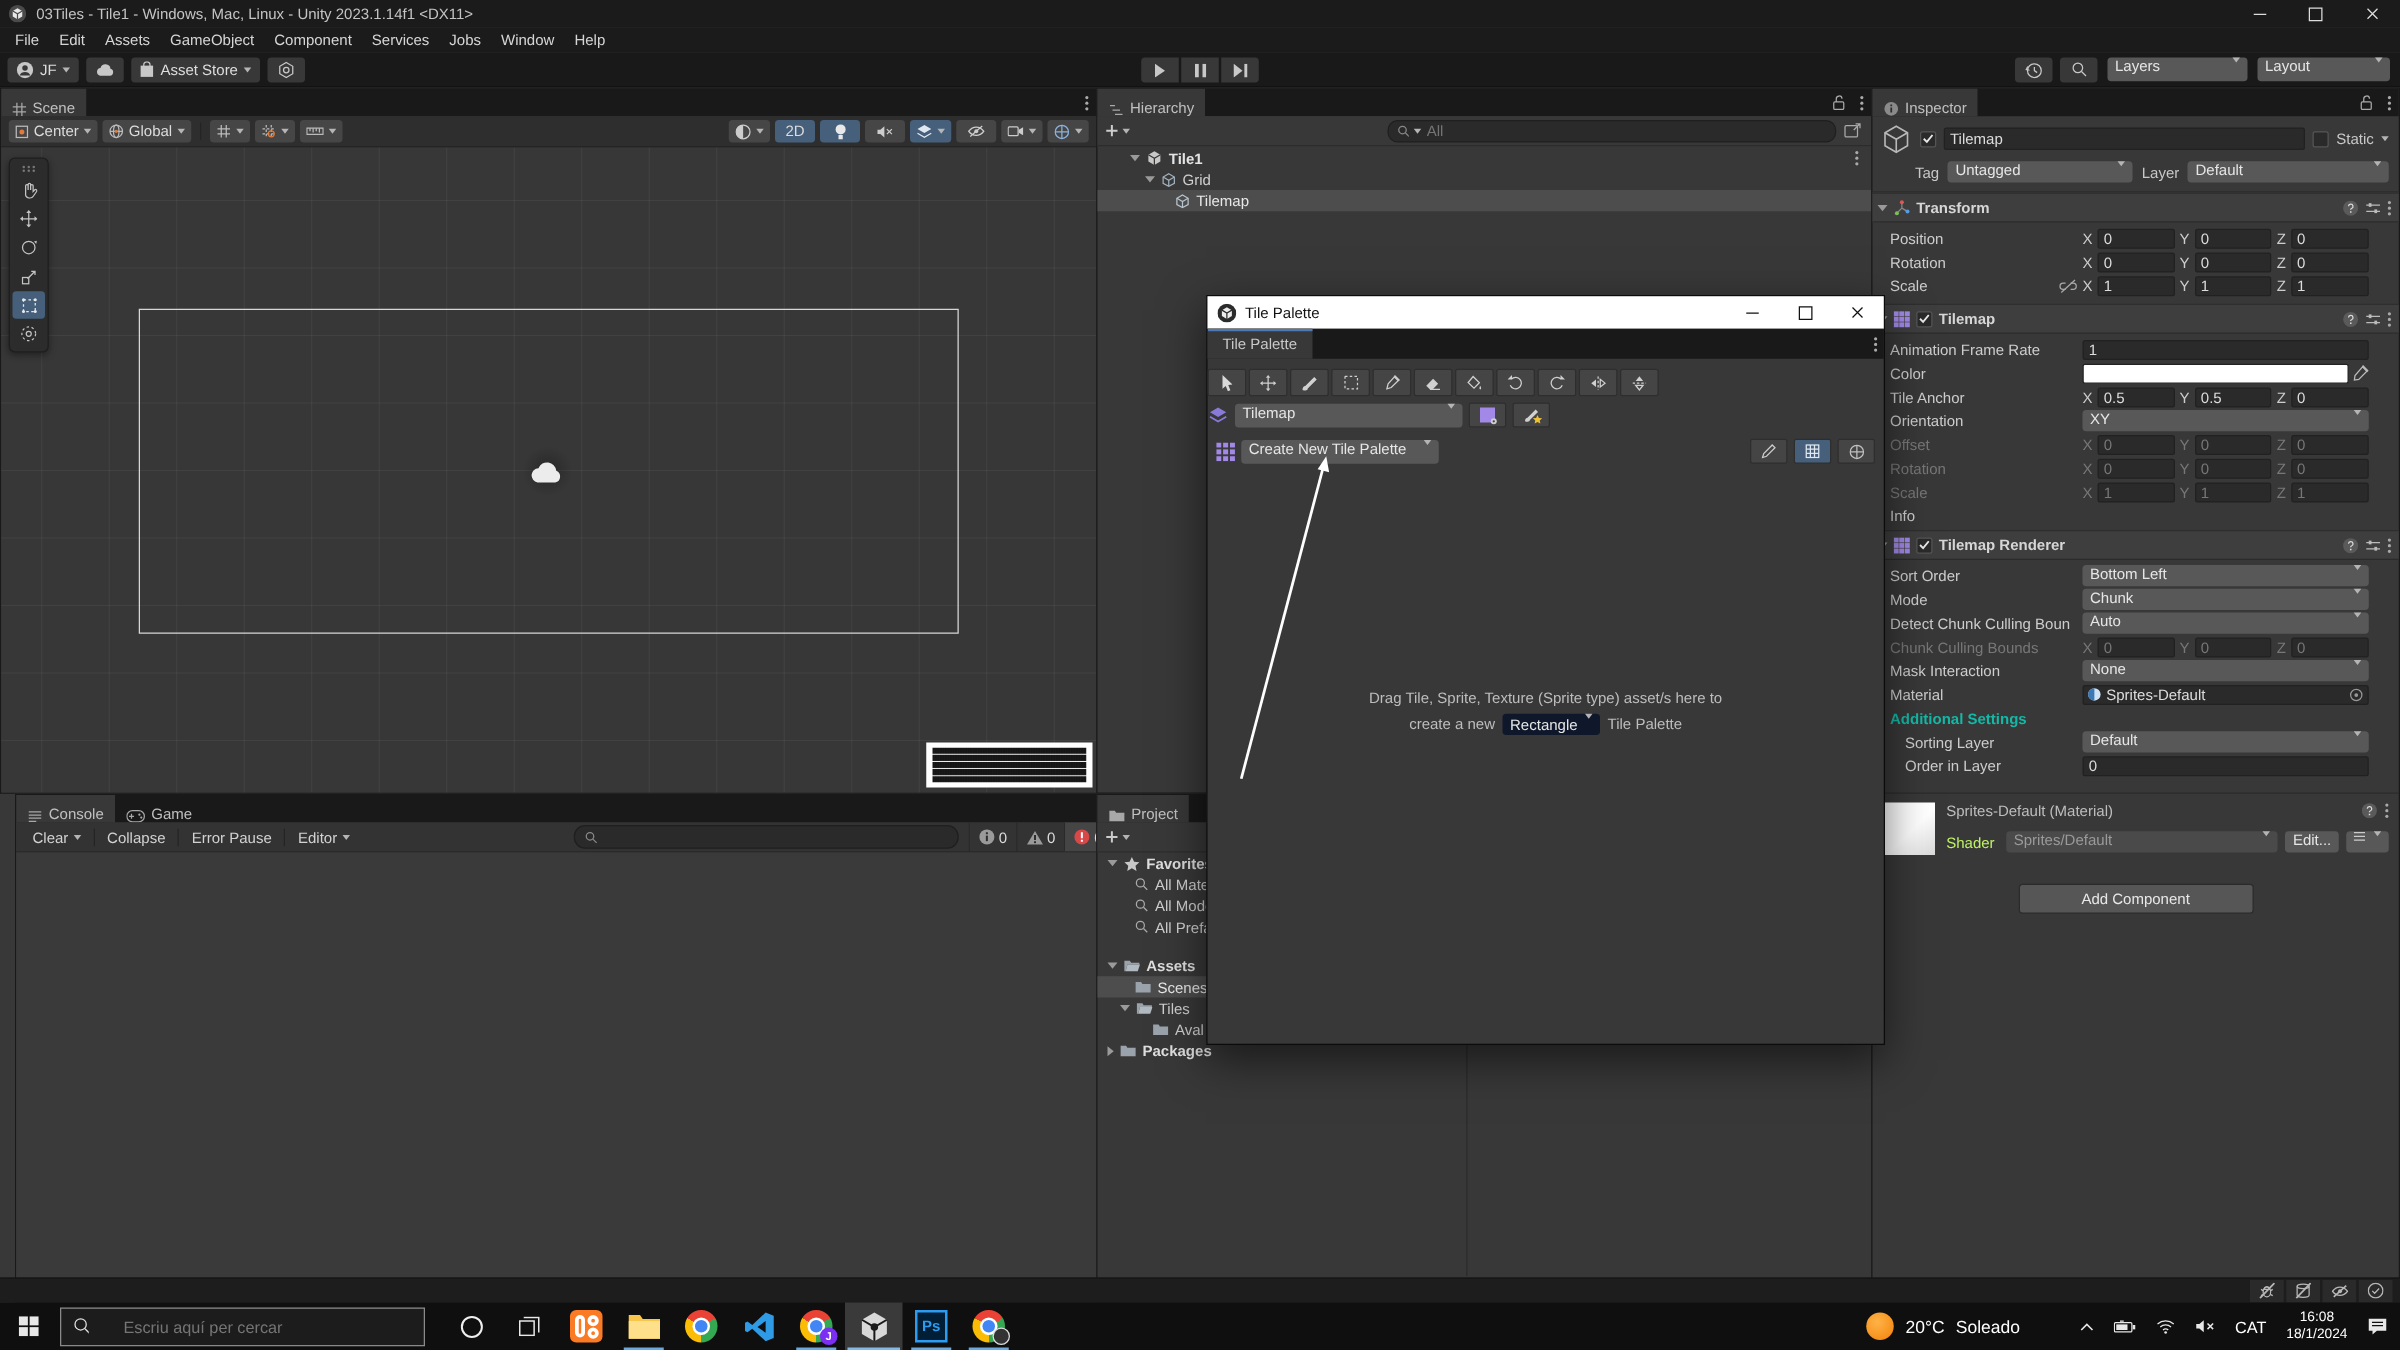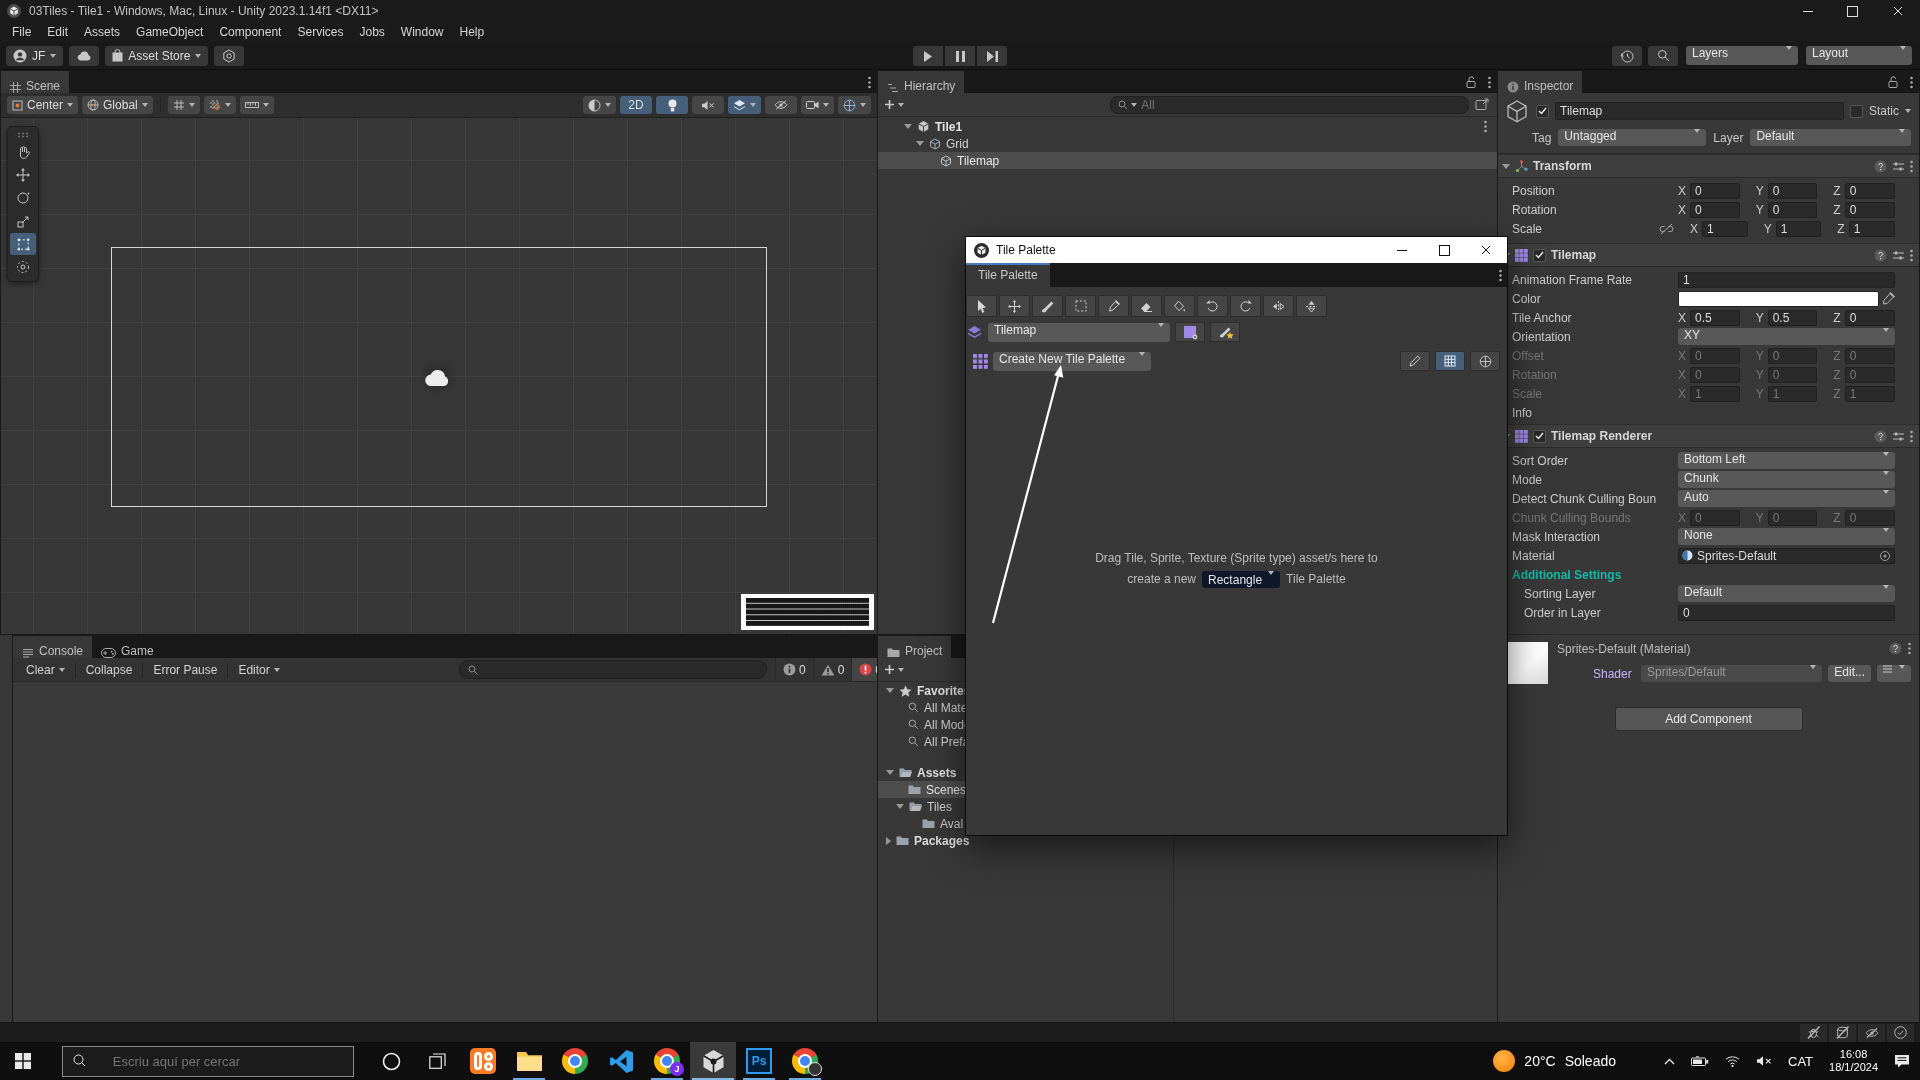--- a/index.html
+++ b/index.html
@@ -86,21 +86,21 @@
   .htoolbar{height:23px;min-height:23px;background:#383838;border-bottom:1px solid #2c2c2c;
             display:flex;align-items:center;padding:0 6px;gap:4px;}
   .hsearch{height:16px;border-radius:8px;background:#2a2a2a;border:1px solid #1f1f1f;
            display:flex;align-items:center;gap:4px;padding:0 7px;flex:none;}
   .hsearch input{background:transparent;border:none;outline:none;color:#bbb;font:inherit;width:100%;padding:0;}
   .trow{height:17px;display:flex;align-items:center;gap:5px;white-space:nowrap;box-sizing:border-box;}
   .trow.sel{background:#4d4d4d;}
   .trow .lbl{color:#cfcfcf;}
 
   
-  .irow{display:flex;align-items:center;height:19px;min-height:19px;padding:0 24px 0 14px;gap:16px;box-sizing:border-box;}
+  .irow{display:flex;align-items:center;height:19px;min-height:19px;padding:0 24px 0 14px;gap:4px;box-sizing:border-box;}
   .ilab{width:150px;min-width:150px;white-space:nowrap;overflow:hidden;color:#cdcdcd;}
   .ax{flex:1;display:flex;align-items:center;gap:4px;min-width:0;}
   .axl{color:#cdcdcd;}
   .fld{background:#2a2a2a;border:1px solid #212121;border-radius:2px;height:16px;color:#ddd;
        display:flex;align-items:center;padding:0 4px;box-sizing:border-box;flex:1;min-width:0;overflow:hidden;}
   input.fld{outline:none;font:inherit;}
   .dis .ilab,.dis .axl{color:#777;}
   .dis .fld{color:#777;}
   .chead{height:22px;min-height:22px;display:flex;align-items:center;gap:5px;padding:0 6px 0 4px;
          background:#3e3e3e;border-top:1px solid #2e2e2e;border-bottom:1px solid #2b2b2b;
@@ -146,21 +146,21 @@
   .statusbar{position:absolute;left:0;top:1022px;width:1920px;height:20px;background:#1d1d1d;
              border-top:1px solid #141414;display:flex;align-items:center;justify-content:flex-end;
              gap:2px;padding-right:6px;box-sizing:border-box;z-index:60;}
   .stile{width:27px;height:18px;background:#2a2a2a;display:flex;align-items:center;justify-content:center;}
   .taskbar{position:absolute;left:0;top:1042px;width:1920px;height:38px;background:#0f0f0f;
            display:flex;align-items:center;z-index:100;color:#e8e8e8;}
   .tkicon{width:46px;height:38px;display:flex;align-items:center;justify-content:center;position:relative;flex:none;}
   .tkicon.active{background:#3a3a3a;}
   .ul{position:absolute;bottom:0;left:7px;right:7px;height:2px;background:#6ca9dd;}
   .tksearch{width:292px;height:31px;background:#1c1c1c;border:1px solid #8a8a8a;display:flex;
-            align-items:center;gap:26px;padding:0 10px;box-sizing:border-box;margin-left:16px;flex:none;}
+            align-items:center;gap:26px;padding:0 10px;box-sizing:border-box;margin-left:2px;flex:none;}
   .tksearch input{background:transparent;border:none;outline:none;color:#e4e4e4;font:inherit;font-size:13px;width:100%;}
   .chrome{width:26px;height:26px;border-radius:50%;position:relative;flex:none;
           background:conic-gradient(from -60deg,#ea4335 0 120deg,#34a853 0 240deg,#fbbc05 0 360deg);}
   .chrome::before{content:"";position:absolute;left:6px;top:6px;width:14px;height:14px;border-radius:50%;
           background:#fff;}
   .chrome::after{content:"";position:absolute;left:8px;top:8px;width:10px;height:10px;border-radius:50%;
           background:#4285f4;}
   .pbadge{position:absolute;right:6px;bottom:4px;width:14px;height:14px;border-radius:50%;background:#7b2ff2;
           color:#fff;font-size:9px;display:flex;align-items:center;justify-content:center;font-weight:bold;}
   .abadge{position:absolute;right:6px;bottom:4px;width:14px;height:14px;border-radius:50%;background:#333;
@@ -1083,21 +1083,21 @@
               <path d="M4.8 5a1.8 1.8 0 1 1 2.4 1.8c-.5.2-.7.5-.7 1" fill="none" stroke="#ddd"></path>
               <rect x="6" y="9" width="1.2" height="1.2" fill="#ddd"></rect>
             </svg>
           <svg width="3" height="13">
               <circle cx="1.5" cy="2" r="1.3" fill="#aaa"></circle>
               <circle cx="1.5" cy="6.5" r="1.3" fill="#aaa"></circle>
               <circle cx="1.5" cy="11" r="1.3" fill="#aaa"></circle>
             </svg>
         </div>
         <div style="display:flex;align-items:center;gap:6px;margin-top:5px;">
-          <span style="color:#c4b5fd;width:42px;margin-left:36px;">Shader</span>
+          <span style="color:#bef264;width:42px;">Shader</span>
           <div class="dd" style="flex:1;height:17px;background:#4a4a4a;color:#9a9a9a;">
             <span>Sprites/Default</span>
             <span class="cr"></span>
           </div>
           <div class="dd" style="height:17px;">
             <span>Edit...</span>
           </div>
           <div class="dd" style="height:17px;width:34px;">
             <svg width="10" height="8">
                 <path d="M0 1h10M0 4h10M0 7h10" stroke="#ccc"></path>

